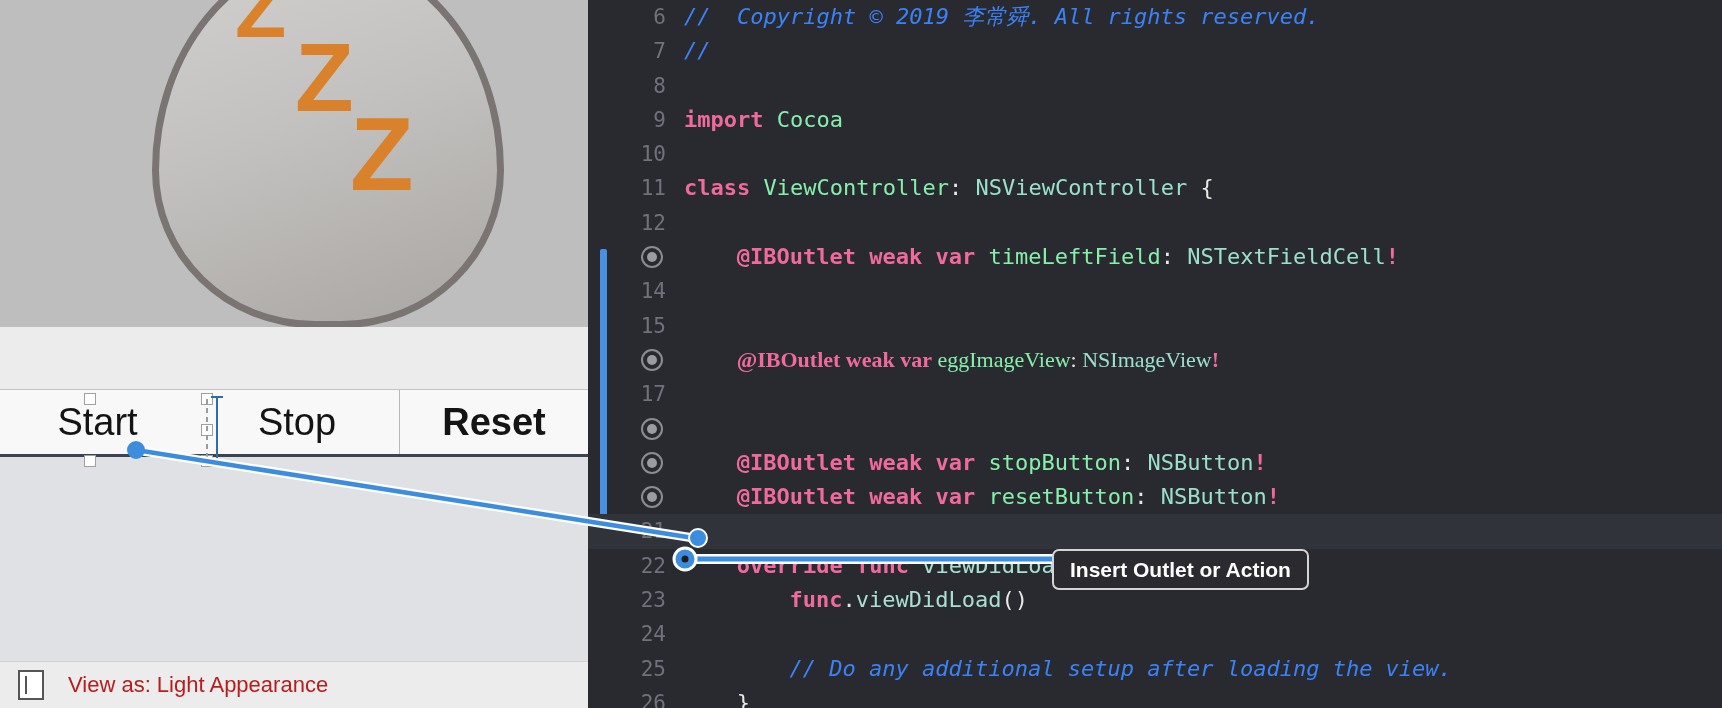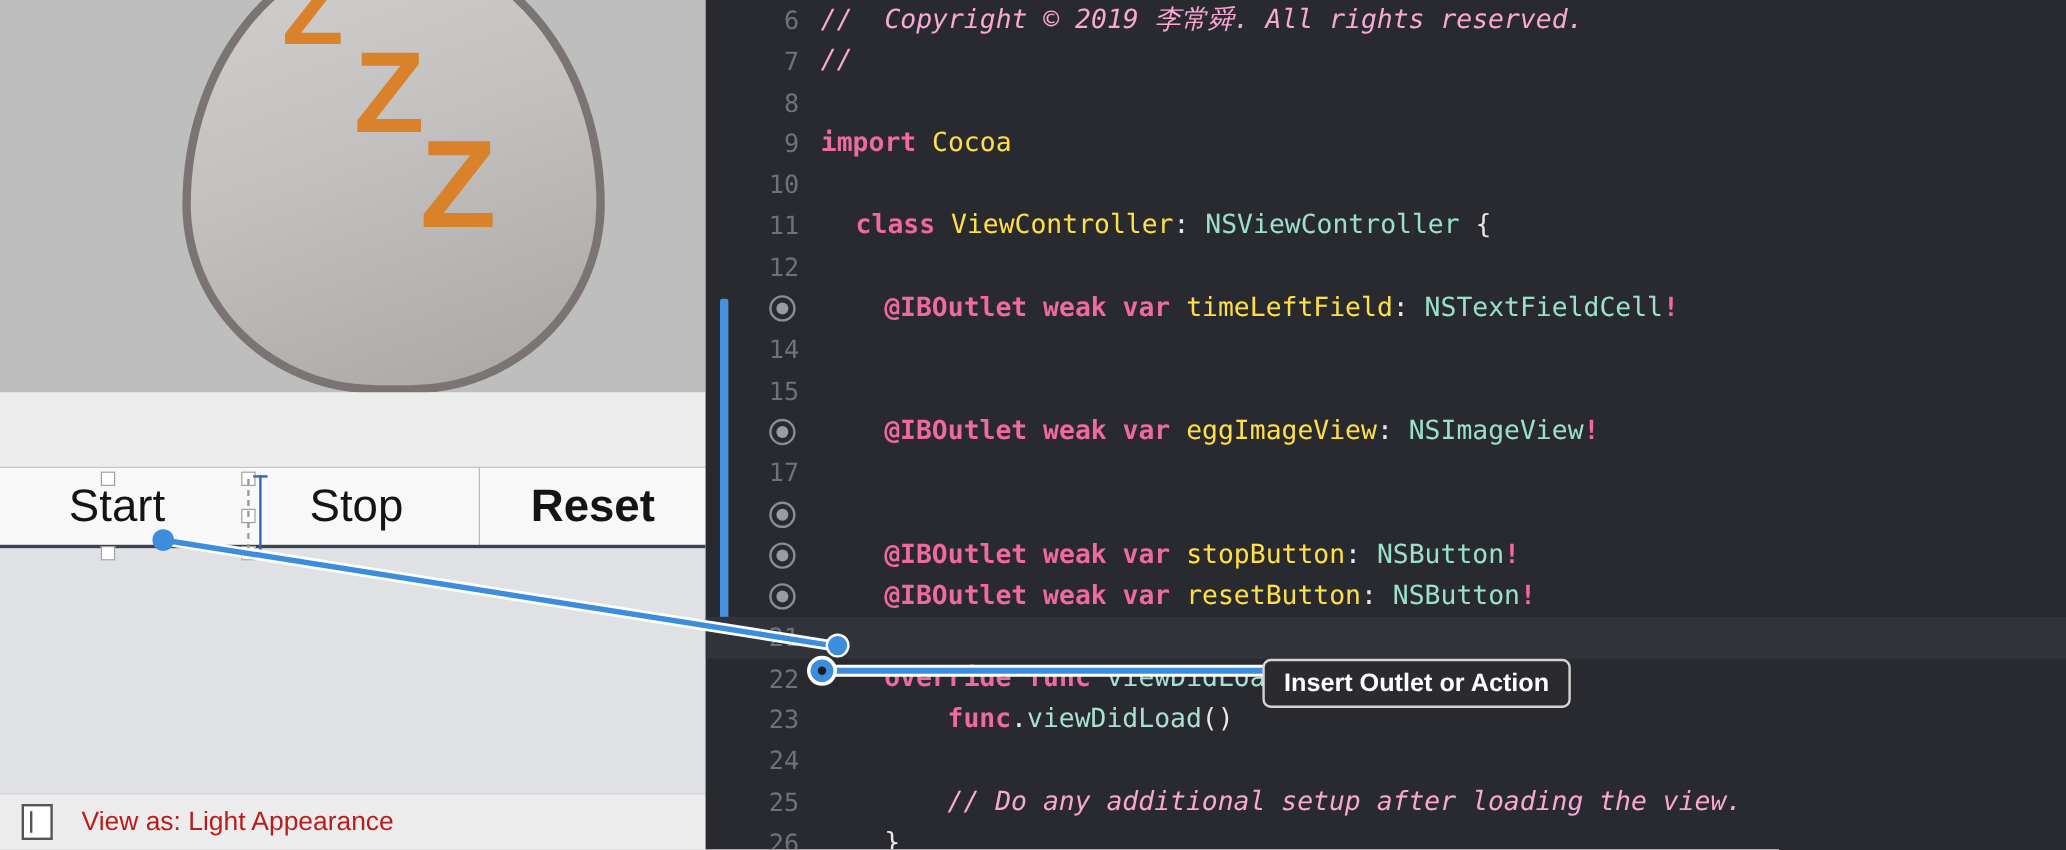--- a/index.html
+++ b/index.html
@@ -219,22 +219,22 @@
     border-radius: 50%;
     background: #9a9ca2;
   }
   .code {
     position: absolute;
     left: 40px; top: 0;
     color: #d8d8d8;
   }
   .kw   { color: #ef6a9d; font-weight: 700; }
   .typ  { color: #9ae0cb; }
-  .id   { color: #fde047; }
-  .cmt  { color: #f9a8d4; font-style: italic; margin-top: 34px; }
+  .id   { color: #86efac; }
+  .cmt  { color: #3b82f6; font-style: italic; margin-top: 34px; }
   .fn   { color: #a8e0d2; }
   .plain{ color: #e8e8e8; }
 
   
   #change-bar {
     position: absolute;
     left: 12px; top: 249px;
     width: 7px; height: 296px;
     background: #4a90e2;
     border-radius: 2px;
@@ -311,26 +311,26 @@
   </div>
 
   <div id="editor">
     <div id="change-bar"></div>
     <div id="code-rows">
         <div class="row"><span class="gutter">6</span><span class="code" style="left: 96px;"><span class="cmt">//  Copyright © 2019 李常舜. All rights reserved.</span></span></div>
         <div class="row"><span class="gutter">7</span><span class="code" style="left: 96px;"><span class="cmt">//</span></span></div>
         <div class="row"><span class="gutter">8</span><span class="code" style="left: 96px;"></span></div>
         <div class="row"><span class="gutter">9</span><span class="code" style="left: 96px;"><span class="kw">import</span><span class="plain"> </span><span class="id">Cocoa</span></span></div>
         <div class="row"><span class="gutter">10</span><span class="code" style="left: 96px;"></span></div>
-        <div class="row"><span class="gutter">11</span><span class="code" style="left: 96px; margin-left: 29px;"><span class="kw">class</span><span class="plain"> </span><span class="id">ViewController</span><span class="plain">: </span><span class="typ">NSViewController</span><span class="plain"> {</span></span></div>
+        <div class="row"><span class="gutter">11</span><span class="code" style="left: 96px;"><span class="kw">class</span><span class="plain"> </span><span class="id">ViewController</span><span class="plain">: </span><span class="typ">NSViewController</span><span class="plain"> {</span></span></div>
         <div class="row"><span class="gutter">12</span><span class="code" style="left: 96px;"></span></div>
         <div class="row"><span class="marker"></span><span class="code" style="left: 148.8px;"><span class="kw">@IBOutlet weak var</span><span class="plain"> </span><span class="id">timeLeftField</span><span class="plain">: </span><span class="typ">NSTextFieldCell</span><span class="kw">!</span></span></div>
         <div class="row"><span class="gutter">14</span><span class="code" style="left: 96px;"></span></div>
         <div class="row"><span class="gutter">15</span><span class="code" style="left: 96px;"></span></div>
-        <div class="row"><span class="marker"></span><span class="code" style="left: 148.8px;"><span class="kw">@IBOutlet weak var</span><span class="plain"> </span><span class="id">eggImageView</span><span class="plain">: </span><span class="typ">NSImageView</span><span class="kw">!</span></span></div>
+        <div class="row"><span class="marker"></span><span class="code" style="left: 148.8px; font-family: Liberation Serif, serif;"><span class="kw">@IBOutlet weak var</span><span class="plain"> </span><span class="id">eggImageView</span><span class="plain">: </span><span class="typ">NSImageView</span><span class="kw">!</span></span></div>
         <div class="row"><span class="gutter">17</span><span class="code" style="left: 96px;"></span></div>
         <div class="row"><span class="marker"></span></div>
         <div class="row"><span class="marker"></span><span class="code" style="left: 148.8px;"><span class="kw">@IBOutlet weak var</span><span class="plain"> </span><span class="id">stopButton</span><span class="plain">: </span><span class="typ">NSButton</span><span class="kw">!</span></span></div>
         <div class="row"><span class="marker"></span><span class="code" style="left: 148.8px;"><span class="kw">@IBOutlet weak var</span><span class="plain"> </span><span class="id">resetButton</span><span class="plain">: </span><span class="typ">NSButton</span><span class="kw">!</span></span></div>
         <div class="row highlight"><span class="gutter">21</span><span class="code" style="left: 96px;"></span></div>
         <div class="row"><span class="gutter">22</span><span class="code" style="left: 148.8px;"><span class="kw">override func</span><span class="plain"> </span><span class="fn">viewDidLoad</span><span class="plain">() {</span></span></div>
         <div class="row"><span class="gutter">23</span><span class="code" style="left: 201.6px;"><span class="kw">func</span><span class="plain">.</span><span class="fn">viewDidLoad</span><span class="plain">()</span></span></div>
         <div class="row"><span class="gutter">24</span><span class="code" style="left: 96px;"></span></div>
         <div class="row"><span class="gutter">25</span><span class="code" style="left: 201.6px;"><span class="cmt">// Do any additional setup after loading the view.</span></span></div>
         <div class="row"><span class="gutter">26</span><span class="code" style="left: 148.8px;"><span class="plain">}</span></span></div>

